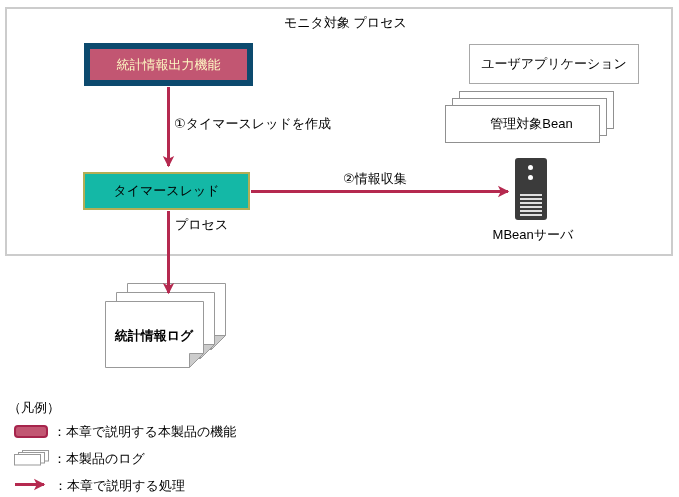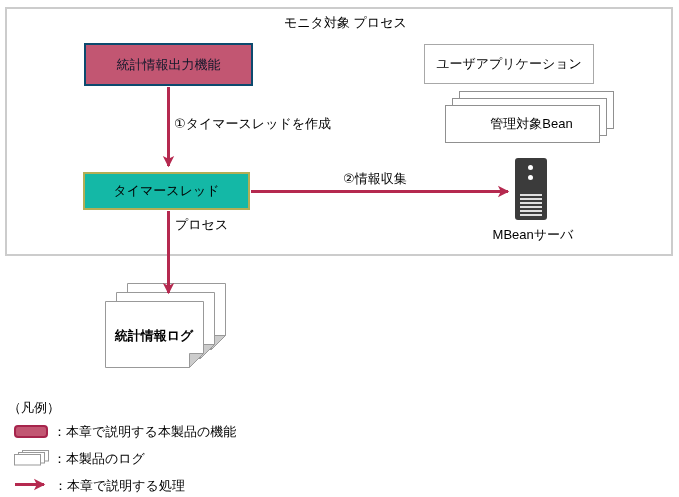--- a/index.html
+++ b/index.html
@@ -11,36 +11,36 @@
   .abs{position:absolute;}
   
   .process-box{
     left:5px;top:7px;width:668px;height:249px;
     border:2px solid #cccccc;background:#ffffff;box-sizing:border-box;
   }
   .process-title{left:284px;top:14px;white-space:nowrap;}
   
   .stats-box{
     left:84px;top:43px;width:169px;height:43px;box-sizing:border-box;
-    background:#c25672;border:2px solid #0c4a6e;
+    background:#c25672;border:6px solid #0c4a6e;
     display:flex;align-items:center;justify-content:center;
-    color:#0f172a;white-space:nowrap;
+    color:#fef9c3;white-space:nowrap;
   }
   
   .timer-box{
     left:83px;top:172px;width:167px;height:38px;box-sizing:border-box;
     background:#14b8a6;border:2px solid #b3ae55;
     display:flex;align-items:center;justify-content:center;white-space:nowrap;
   }
   
   .plain-box{
     background:#ffffff;border:1px solid #a8a8a8;box-sizing:border-box;
     display:flex;align-items:center;justify-content:center;white-space:nowrap;
   }
-  .user-app{left:424px;top:44px;width:170px;height:40px;}
+  .user-app{left:469px;top:44px;width:170px;height:40px;}
   .bean-layer{background:#ffffff;border:1px solid #909090;box-sizing:border-box;padding-left:18px;}
   .bean3{left:459px;top:91px;width:155px;height:38px;}
   .bean2{left:452px;top:98px;width:155px;height:38px;}
   .bean1{left:445px;top:105px;width:155px;height:38px;
     display:flex;align-items:center;justify-content:center;white-space:nowrap;}
   
   .server{left:515px;top:158px;width:32px;height:62px;background:#3b3b3b;border-radius:3px;}
   .server .dot{position:absolute;width:5px;height:5px;border-radius:50%;background:#ffffff;left:13px;}
   .server .d1{top:7px;}
   .server .d2{top:17px;}

